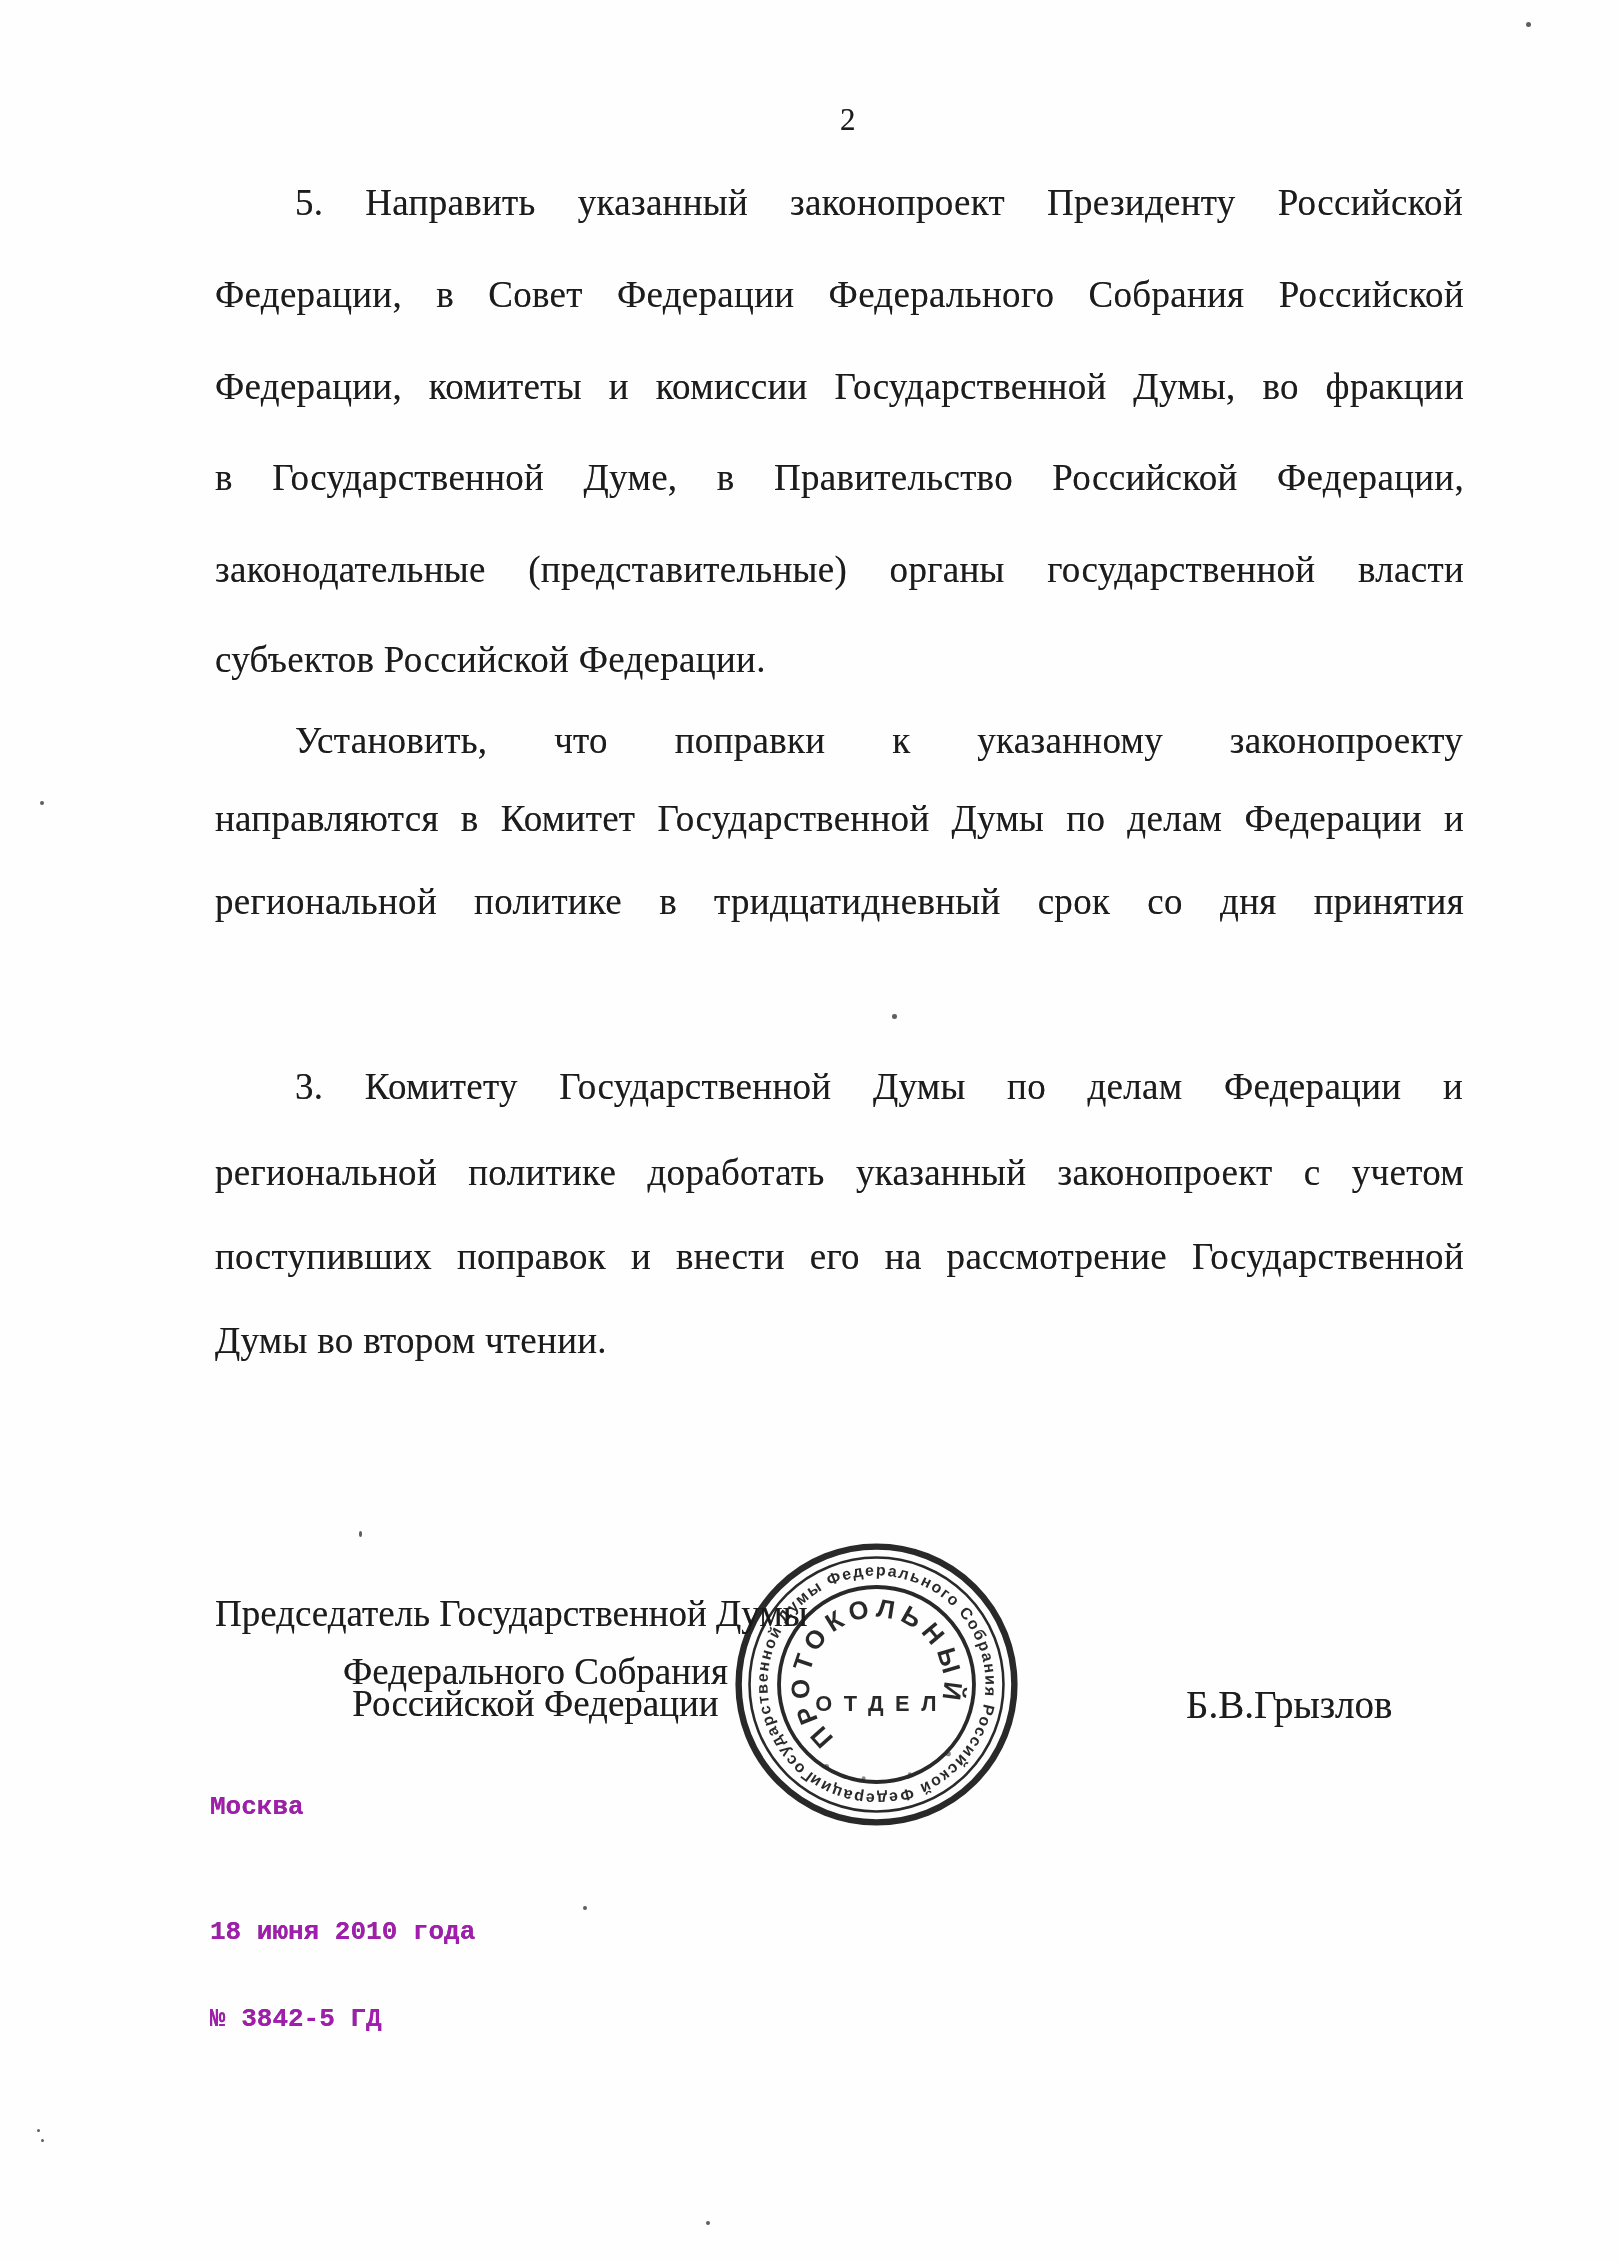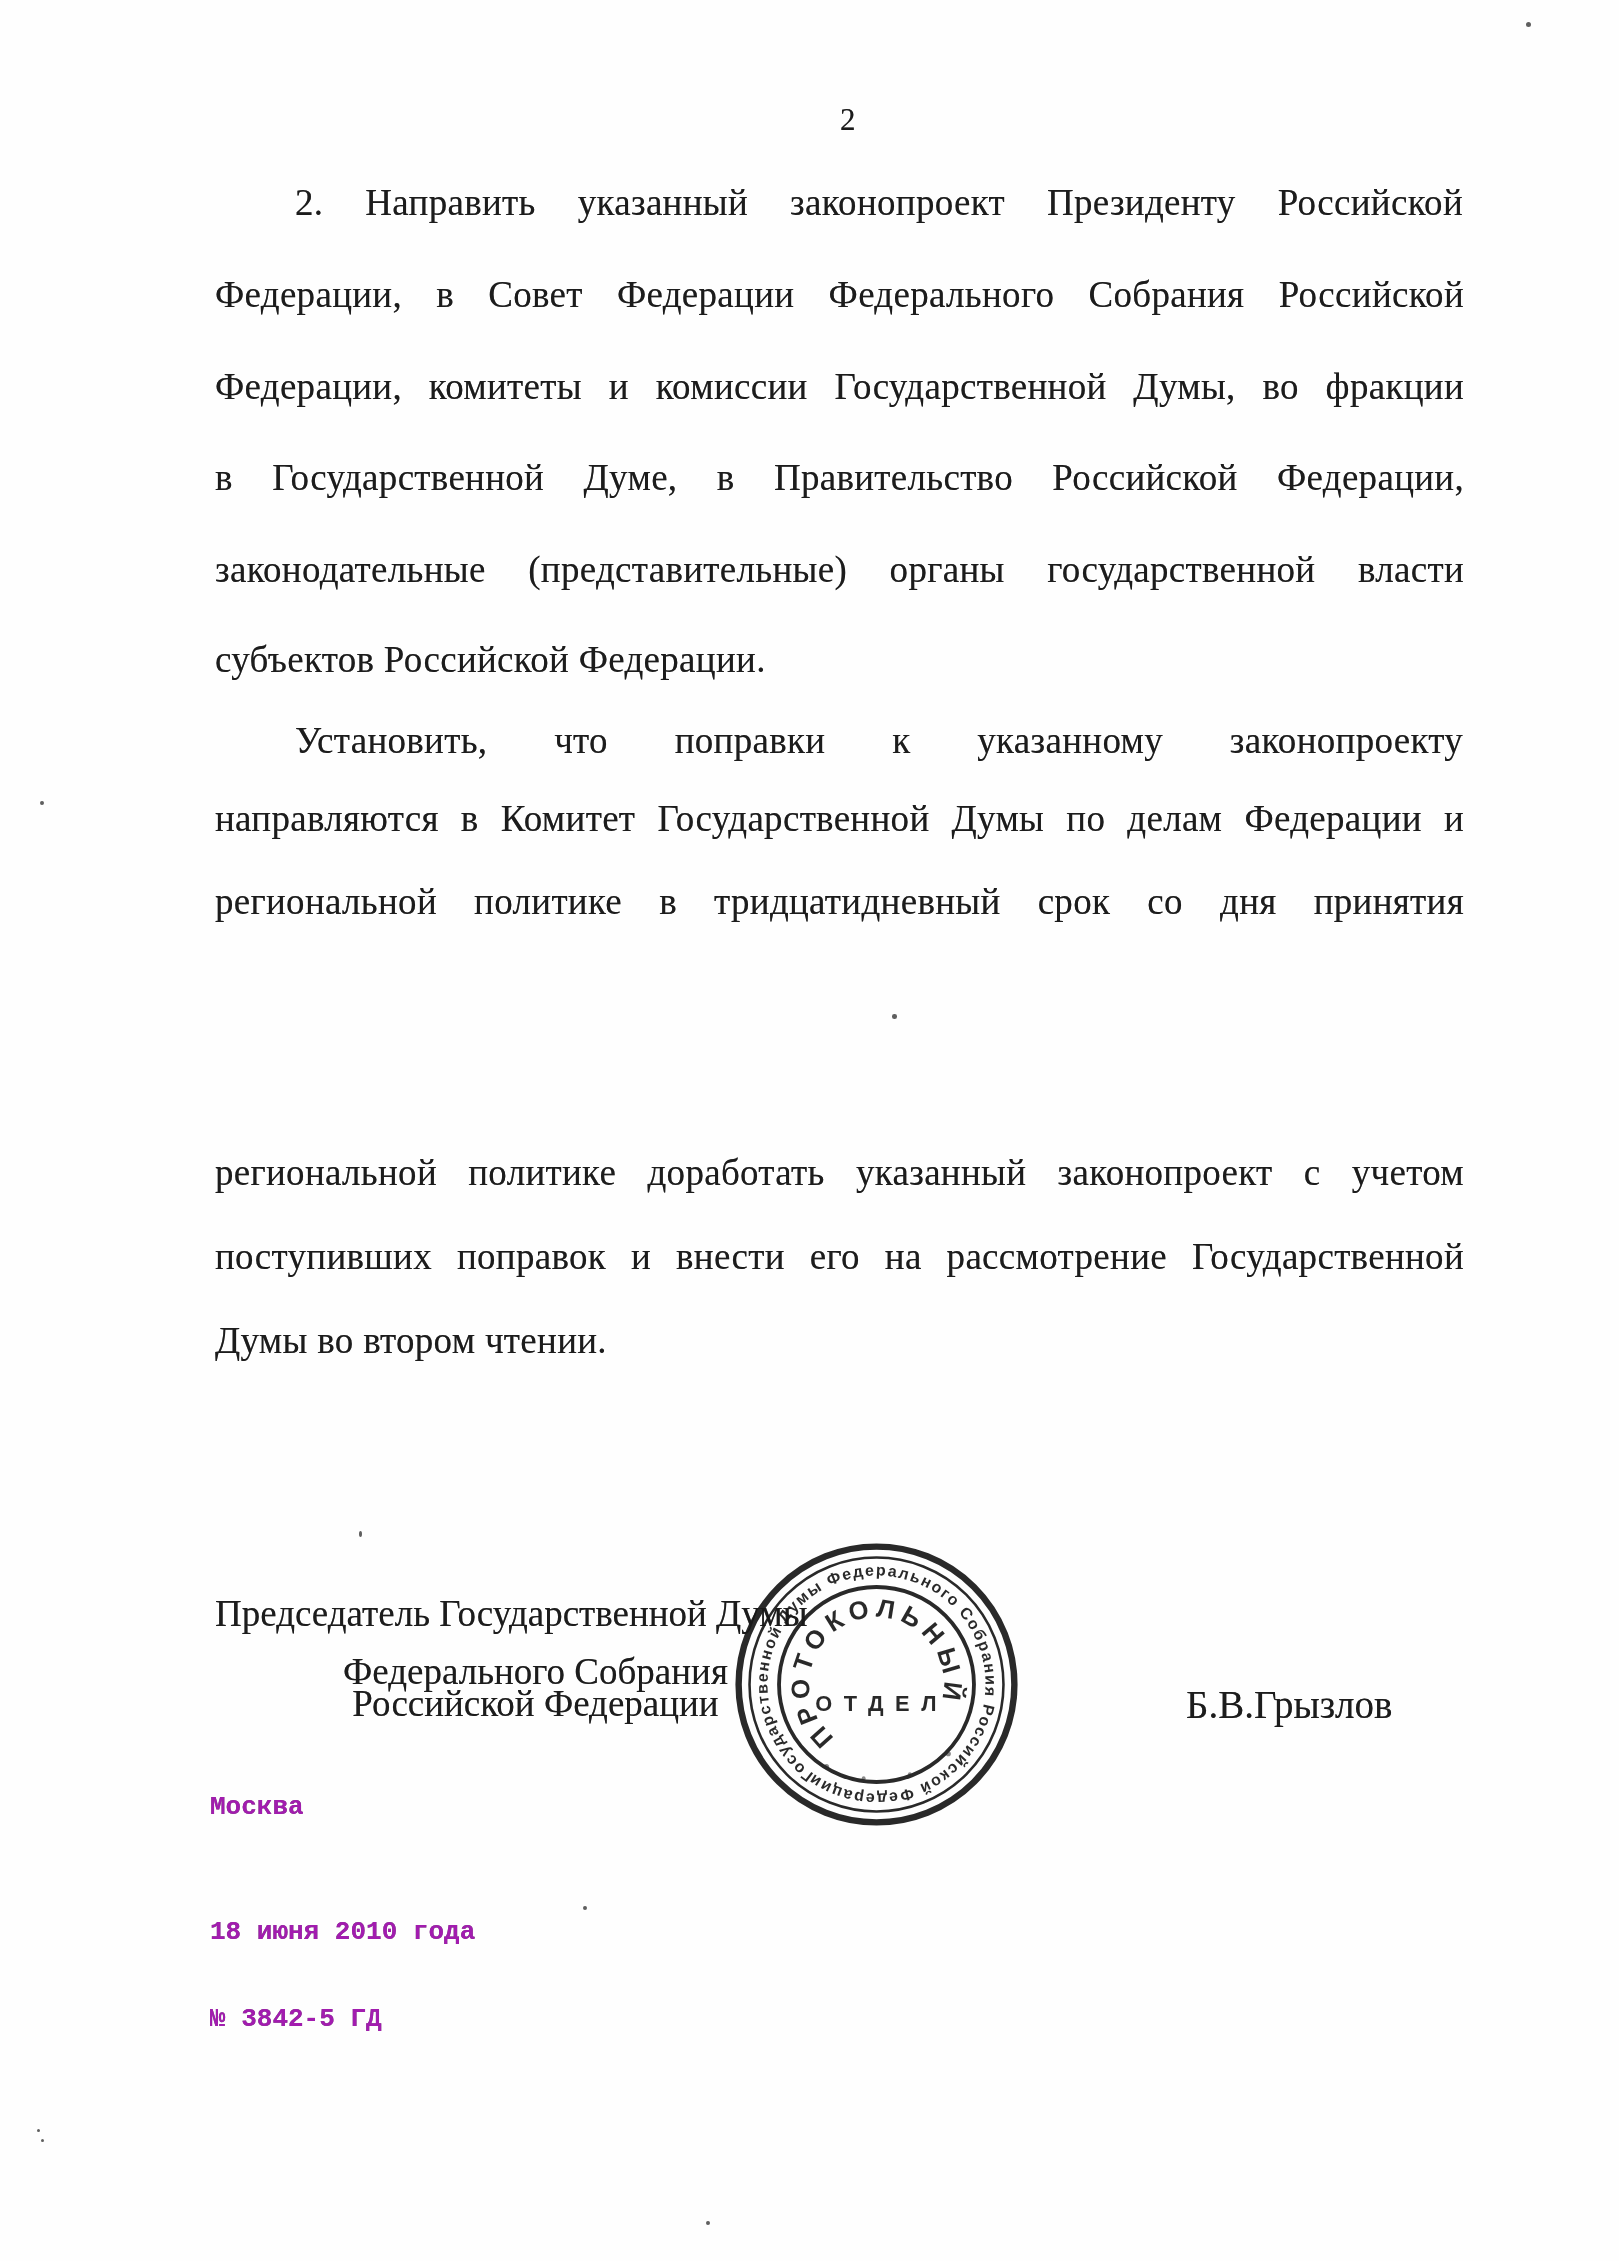--- a/index.html
+++ b/index.html
@@ -37,31 +37,32 @@
   
   .speck{position:absolute;background:#2a2a2a;border-radius:50%;opacity:.75;}
 </style>
 </head>
 <body>
 
 <div class="pagewrap">
 
   <div class="pgnum">2</div>
 
-  <div class="bl ind just" style="top:179px">2. Направить указанный законопроект Президенту Российской</div>
+  <div class="bl ind just" style="top:179px">5. Направить указанный законопроект Президенту Российской</div>
   <div class="bl just" style="top:271px">Федерации, в Совет Федерации Федерального Собрания Российской</div>
   <div class="bl just" style="top:363px">Федерации, комитеты и комиссии Государственной Думы, во фракции</div>
   <div class="bl just" style="top:454px">в Государственной Думе, в Правительство Российской Федерации,</div>
   <div class="bl just" style="top:546px">законодательные (представительные) органы государственной власти</div>
   <div class="bl" style="top:636px">субъектов Российской Федерации.</div>
 
   <div class="bl ind just" style="top:717px">Установить, что поправки к указанному законопроекту</div>
   <div class="bl just" style="top:795px">направляются в Комитет Государственной Думы по делам Федерации и</div>
   <div class="bl just" style="top:878px">региональной политике в тридцатидневный срок со дня принятия</div>
 
+  <div class="bl ind just" style="top:1063px">3. Комитету Государственной Думы по делам Федерации и</div>
   <div class="bl just" style="top:1149px">региональной политике доработать указанный законопроект с учетом</div>
   <div class="bl just" style="top:1233px">поступивших поправок и внести его на рассмотрение Государственной</div>
   <div class="bl" style="top:1317px">Думы во втором чтении.</div>
 
 
   <div class="sig">
     <div class="s1">Председатель Государственной Думы</div>
     <div class="s2">Федерального Собрания</div>
     <div class="s3">Российской Федерации</div>
   </div>

